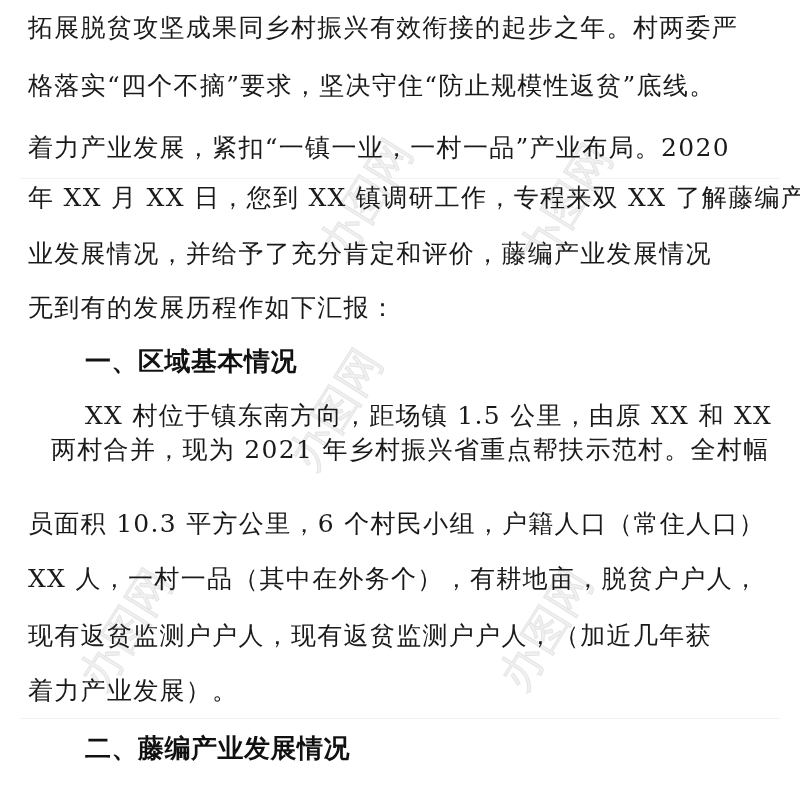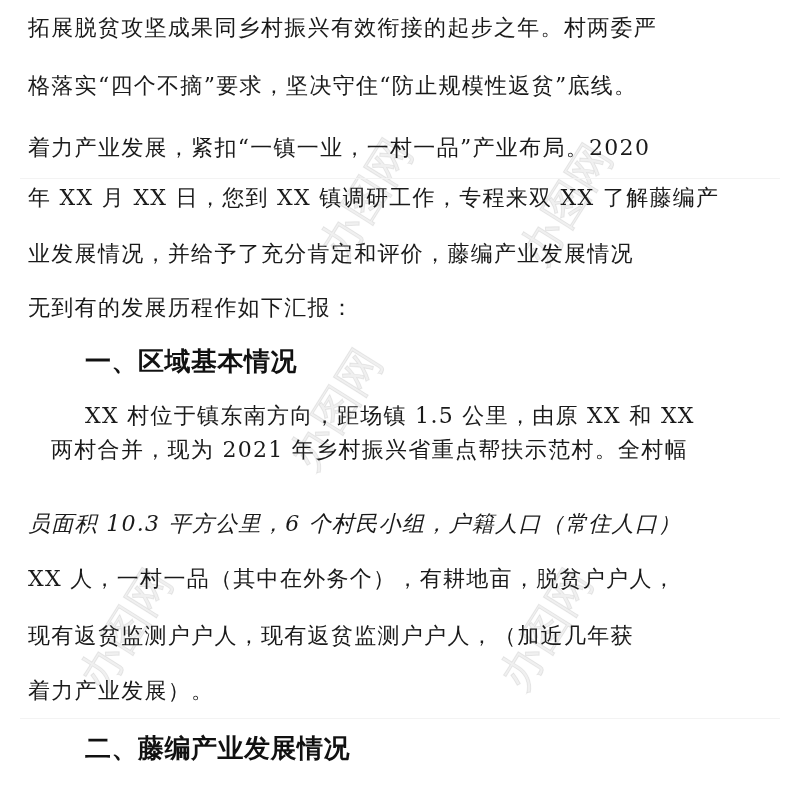--- a/index.html
+++ b/index.html
@@ -5,21 +5,21 @@
   html, body { margin: 0; padding: 0; }
   body {
     width: 800px; height: 800px; overflow: hidden;
     background: #ffffff; position: relative;
     font-family: "DejaVu Serif", "Liberation Serif", serif;
     color: #1a1a1a;
   }
   .page { position: absolute; left: 0; top: 0; width: 800px; height: 800px; }
   .line {
     position: absolute; left: 28px; width: 750px;
-    font-size: 22px; line-height: 32px; white-space: nowrap;
+    font-size: 25px; line-height: 32px; white-space: nowrap;
     letter-spacing: 1.3px;
   }
   .indent { left: 85px; }
   .heading {
     position: absolute; left: 85px;
     font-family: Liberation Sans, sans-serif;
     font-weight: bold; font-size: 26px; line-height: 32px; letter-spacing: 0.5px;
     color: #111;
   }
   .wm {
@@ -47,19 +47,19 @@
   <div class="line" style="top:12px;">拓展脱贫攻坚成果同乡村振兴有效衔接的起步之年。村两委严</div>
   <div class="line" style="top:70px;">格落实“四个不摘”要求，坚决守住“防止规模性返贫”底线。</div>
   <div class="line" style="top:125px;margin-top:7px;">着力产业发展，紧扣“一镇一业，一村一品”产业布局。2020</div>
   <div class="line" style="top:182px;">年 XX 月 XX 日，您到 XX 镇调研工作，专程来双 XX 了解藤编产</div>
   <div class="line" style="top:238px;">业发展情况，并给予了充分肯定和评价，藤编产业发展情况</div>
   <div class="line" style="top:292px;">无到有的发展历程作如下汇报：</div>
 
   <div class="heading" style="top:345px;">一、区域基本情况</div>
   <div class="line indent" style="top:400px;width:680px;">XX 村位于镇东南方向，距场镇 1.5 公里，由原 XX 和 XX</div>
   <div class="line" style="top:434px;margin-left:23px;">两村合并，现为 2021 年乡村振兴省重点帮扶示范村。全村幅</div>
-  <div class="line" style="top:508px;font-style:italic;">员面积 10.3 平方公里，6 个村民小组，户籍人口（常住人口）</div>
+  <div class="line" style="top:508px;">员面积 10.3 平方公里，6 个村民小组，户籍人口（常住人口）</div>
   <div class="line" style="top:563px;">XX 人，一村一品（其中在外务个），有耕地亩，脱贫户户人，</div>
   <div class="line" style="top:620px;">现有返贫监测户户人，现有返贫监测户户人，（加近几年获</div>
   <div class="line" style="top:675px;">着力产业发展）。</div>
 
   <div class="heading" style="top:732px;">二、藤编产业发展情况</div>
 </div>
 
 </body></html>

